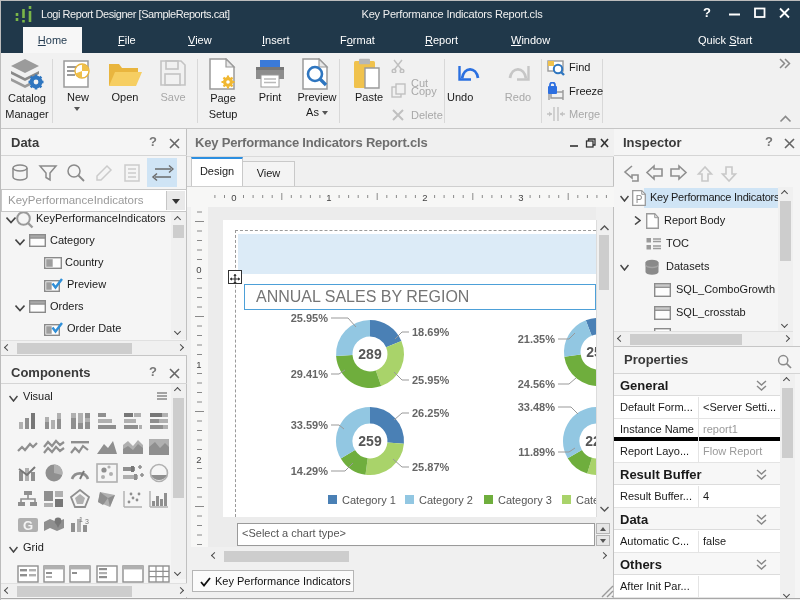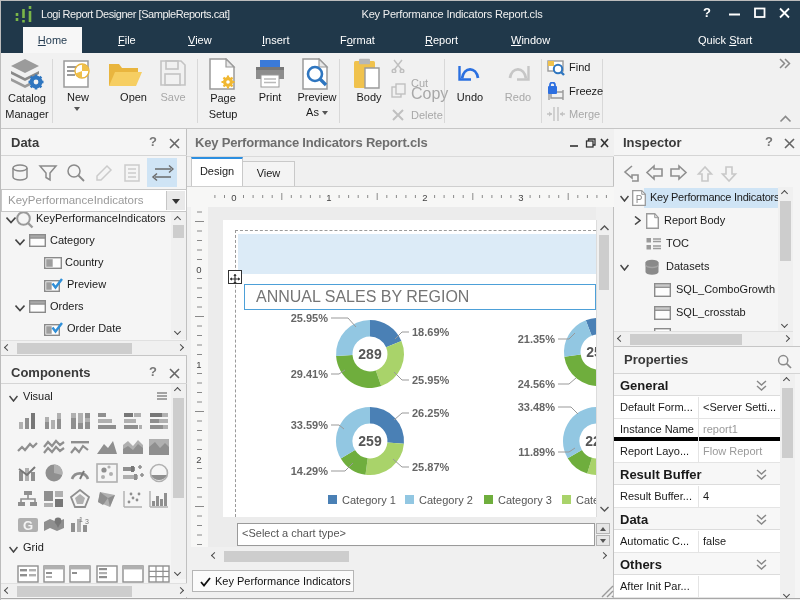--- a/index.html
+++ b/index.html
@@ -92,21 +92,21 @@
   <path d="M19 12 L19 5 A7 7 0 0 1 26 12 Z" fill="#f0c04a"></path>
   <path d="M19 12 L12.5 14.5 A7 7 0 0 0 19 19 Z" fill="#f0c04a"></path>
 </svg>
 <div class="abs" style="left:56px;top:90px;width:42px;text-align:center;font-size:11px;color:#1a1a1a">New</div>
 <div class="abs" style="left:73px;top:106px;width:0;height:0;border-left:3.5px solid transparent;border-right:3.5px solid transparent;border-top:4px solid #555"></div>
 
 <svg class="abs" style="left:106px;top:59px" width="36" height="28" viewBox="0 0 36 28">
   <path d="M2 26 V4 h10 l3 4 h16 v4" fill="#e9b53e"></path>
   <path d="M2 26 L8 12 h27 L29 26 Z" fill="#f6ce62"></path>
 </svg>
-<div class="abs" style="left:102px;top:90px;width:44px;text-align:right;font-size:11px;color:#1a1a1a">Open</div>
+<div class="abs" style="left:102px;top:90px;width:44px;text-align:center;font-size:11px;color:#1a1a1a">Open</div>
 
 <svg class="abs" style="left:158px;top:58px" width="28" height="28" viewBox="0 0 28 28">
   <path d="M2 2 h20 l4 4 v20 H2 Z" fill="none" stroke="#c3c3c3" stroke-width="1.6"></path>
   <rect x="7" y="2" width="12" height="8" fill="none" stroke="#c3c3c3" stroke-width="1.6"></rect>
   <rect x="6" y="15" width="15" height="11" fill="none" stroke="#c3c3c3" stroke-width="1.6"></rect>
 </svg>
 <div class="abs" style="left:150px;top:90px;width:44px;text-align:center;font-size:11px;color:#a8a8a8">Save</div>
 
 <svg class="abs" style="left:207px;top:57px" width="30" height="32" viewBox="0 0 30 32">
   <path d="M2 1 h16 l8 8 v22 H2 Z" fill="#fff" stroke="#9a9a9a" stroke-width="1.5"></path>
@@ -137,45 +137,45 @@
   <path d="M20 21 L26 27" stroke="#2f76c0" stroke-width="3.4"></path>
 </svg>
 <div class="abs" style="left:288px;top:90px;width:56px;text-align:center;font-size:11px;color:#1a1a1a">Preview</div>
 <div class="abs" style="left:288px;top:105px;width:56px;text-align:center;font-size:11px;color:#1a1a1a">As <span style="display:inline-block;width:0;height:0;border-left:3.5px solid transparent;border-right:3.5px solid transparent;border-top:4px solid #555;vertical-align:middle"></span></div>
 
 <svg class="abs" style="left:352px;top:57px" width="30" height="32" viewBox="0 0 30 32">
   <rect x="1" y="3" width="21" height="27" rx="1.5" fill="#f0c24d"></rect>
   <rect x="6" y="0.8" width="11" height="5.5" rx="1" fill="#b7b7b7"></rect>
   <path d="M12 10 h14 v20 H12 Z" fill="#fff" stroke="#9a9a9a" stroke-width="1.4"></path>
 </svg>
-<div class="abs" style="left:345px;top:90px;width:46px;text-align:center;font-size:11px;color:#1a1a1a">Body</div>
+<div class="abs" style="left:345px;top:90px;width:46px;text-align:center;font-size:11px;color:#1a1a1a">Paste</div>
 
 <svg class="abs" style="left:390px;top:58px" width="15" height="14" viewBox="0 0 15 14">
   <g stroke="#c0c0c0" stroke-width="1.5" fill="none">
     <path d="M3 1 L11 11 M11 1 L3 11"></path>
         <circle cx="3" cy="12" r="1.8"></circle>
         <circle cx="11" cy="12" r="1.8"></circle>
   </g>
 </svg>
 <div class="abs" style="left:410px;top:76px;font-size:11px;color:#a8a8a8">Cut</div>
 <svg class="abs" style="left:390px;top:82px" width="15" height="15" viewBox="0 0 15 15">
   <rect x="1" y="4" width="9" height="10" fill="#f1f1f1" stroke="#c0c0c0" stroke-width="1.4"></rect>
   <rect x="5" y="1" width="9" height="10" fill="#f1f1f1" stroke="#c0c0c0" stroke-width="1.4"></rect>
 </svg>
-<div class="abs" style="left:410px;top:84px;font-size:16px;color:#a8a8a8">Copy</div>
+<div class="abs" style="left:410px;top:84px;font-size:11px;color:#a8a8a8">Copy</div>
 <svg class="abs" style="left:390px;top:107px" width="14" height="14" viewBox="0 0 14 14">
   <path d="M2 2 L12 12 M12 2 L2 12" stroke="#c0c0c0" stroke-width="2"></path>
 </svg>
 <div class="abs" style="left:410px;top:108px;font-size:11px;color:#a8a8a8">Delete</div>
 
 <svg class="abs" style="left:456px;top:64px" width="26" height="18" viewBox="0 0 26 18">
   <path d="M2.5 1 V14.5 H14" fill="none" stroke="#2b70e0" stroke-width="2.4"></path>
   <path d="M5 13.5 C7 1.5 19 1.5 21 13" fill="none" stroke="#2b70e0" stroke-width="2.8"></path>
 </svg>
-<div class="abs" style="left:446px;top:90px;width:46px;text-align:center;font-size:11px;color:#1a1a1a">Undo</div>
+<div class="abs" style="left:446px;top:90px;width:46px;text-align:left;font-size:11px;color:#1a1a1a">Undo</div>
 <svg class="abs" style="left:504px;top:64px" width="26" height="18" viewBox="0 0 26 18">
   <path d="M23.5 1 V14.5 H12" fill="none" stroke="#c6c6c6" stroke-width="2.4"></path>
   <path d="M21 13.5 C19 1.5 7 1.5 5 13" fill="none" stroke="#c6c6c6" stroke-width="2.8"></path>
 </svg>
 <div class="abs" style="left:494px;top:90px;width:46px;text-align:center;font-size:11px;color:#a8a8a8">Redo</div>
 
 <svg class="abs" style="left:546px;top:59px" width="18" height="16" viewBox="0 0 18 16">
   <rect x="1" y="1" width="15" height="10" fill="#fff" stroke="#9a9a9a" stroke-width="1.4"></rect>
   <rect x="1" y="1" width="6" height="5" fill="#f0c24d"></rect>
   <circle cx="11" cy="9" r="4.2" fill="#fff" stroke="#2f76c0" stroke-width="2"></circle>

